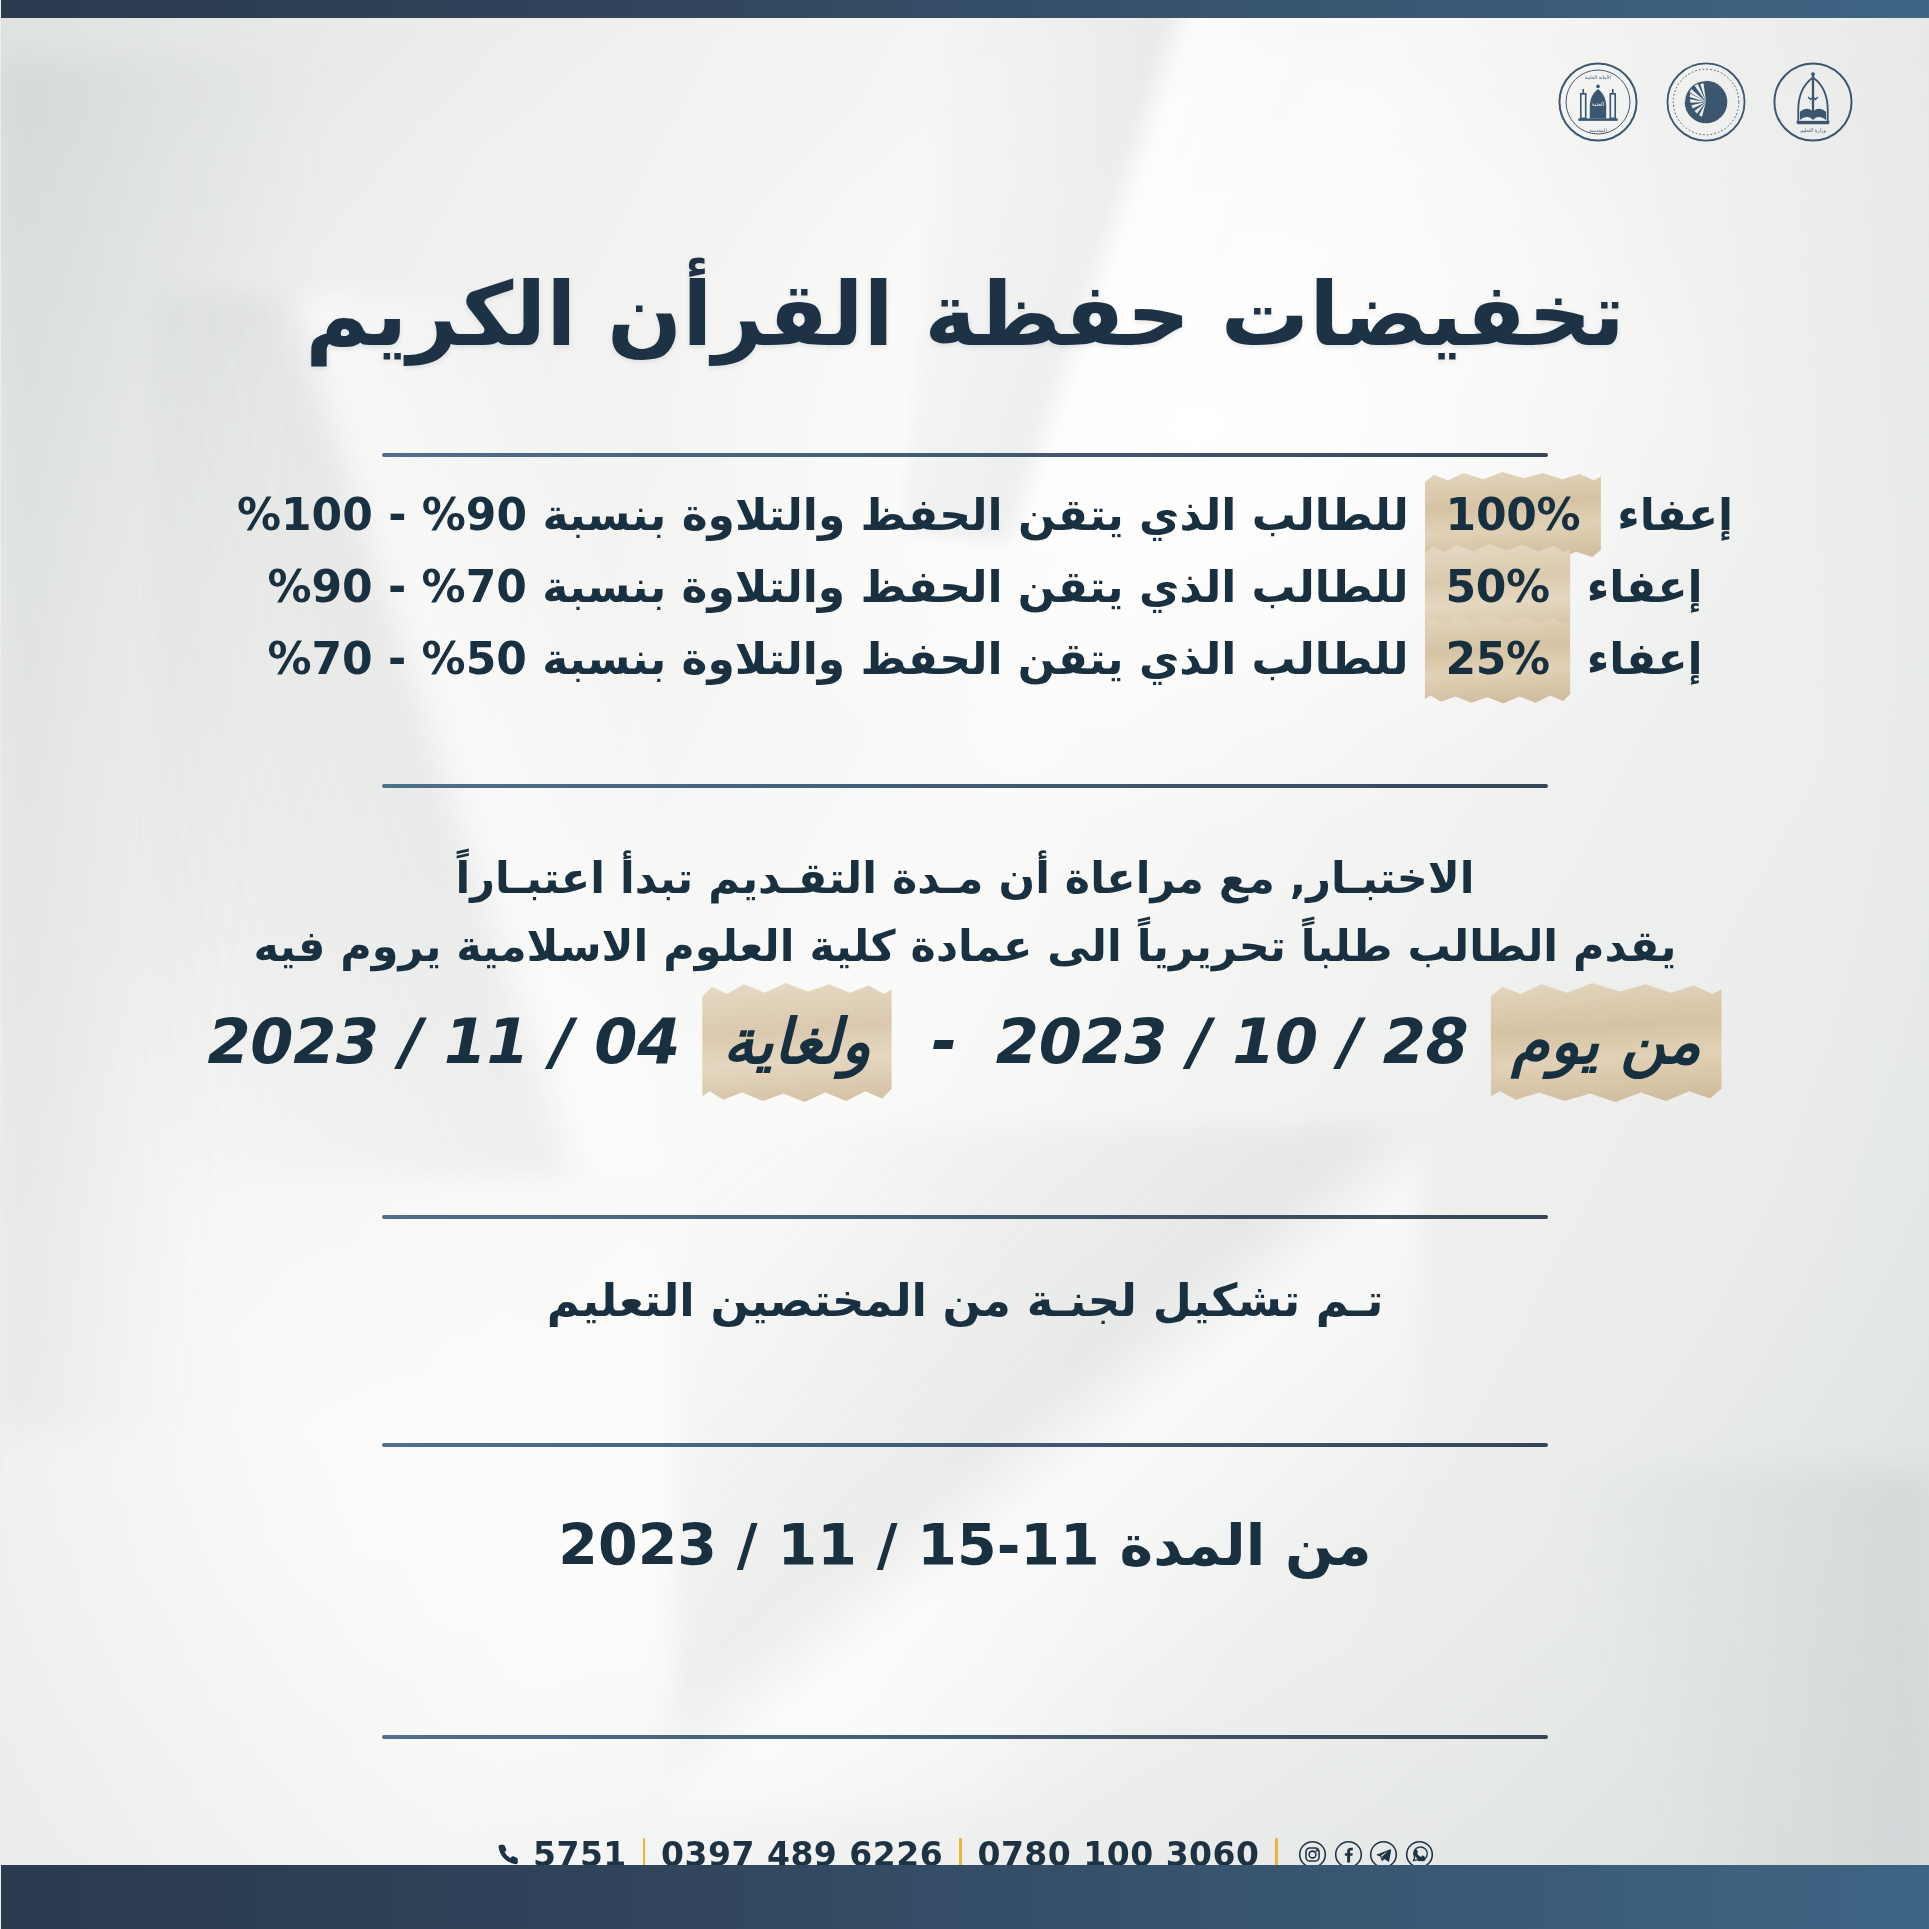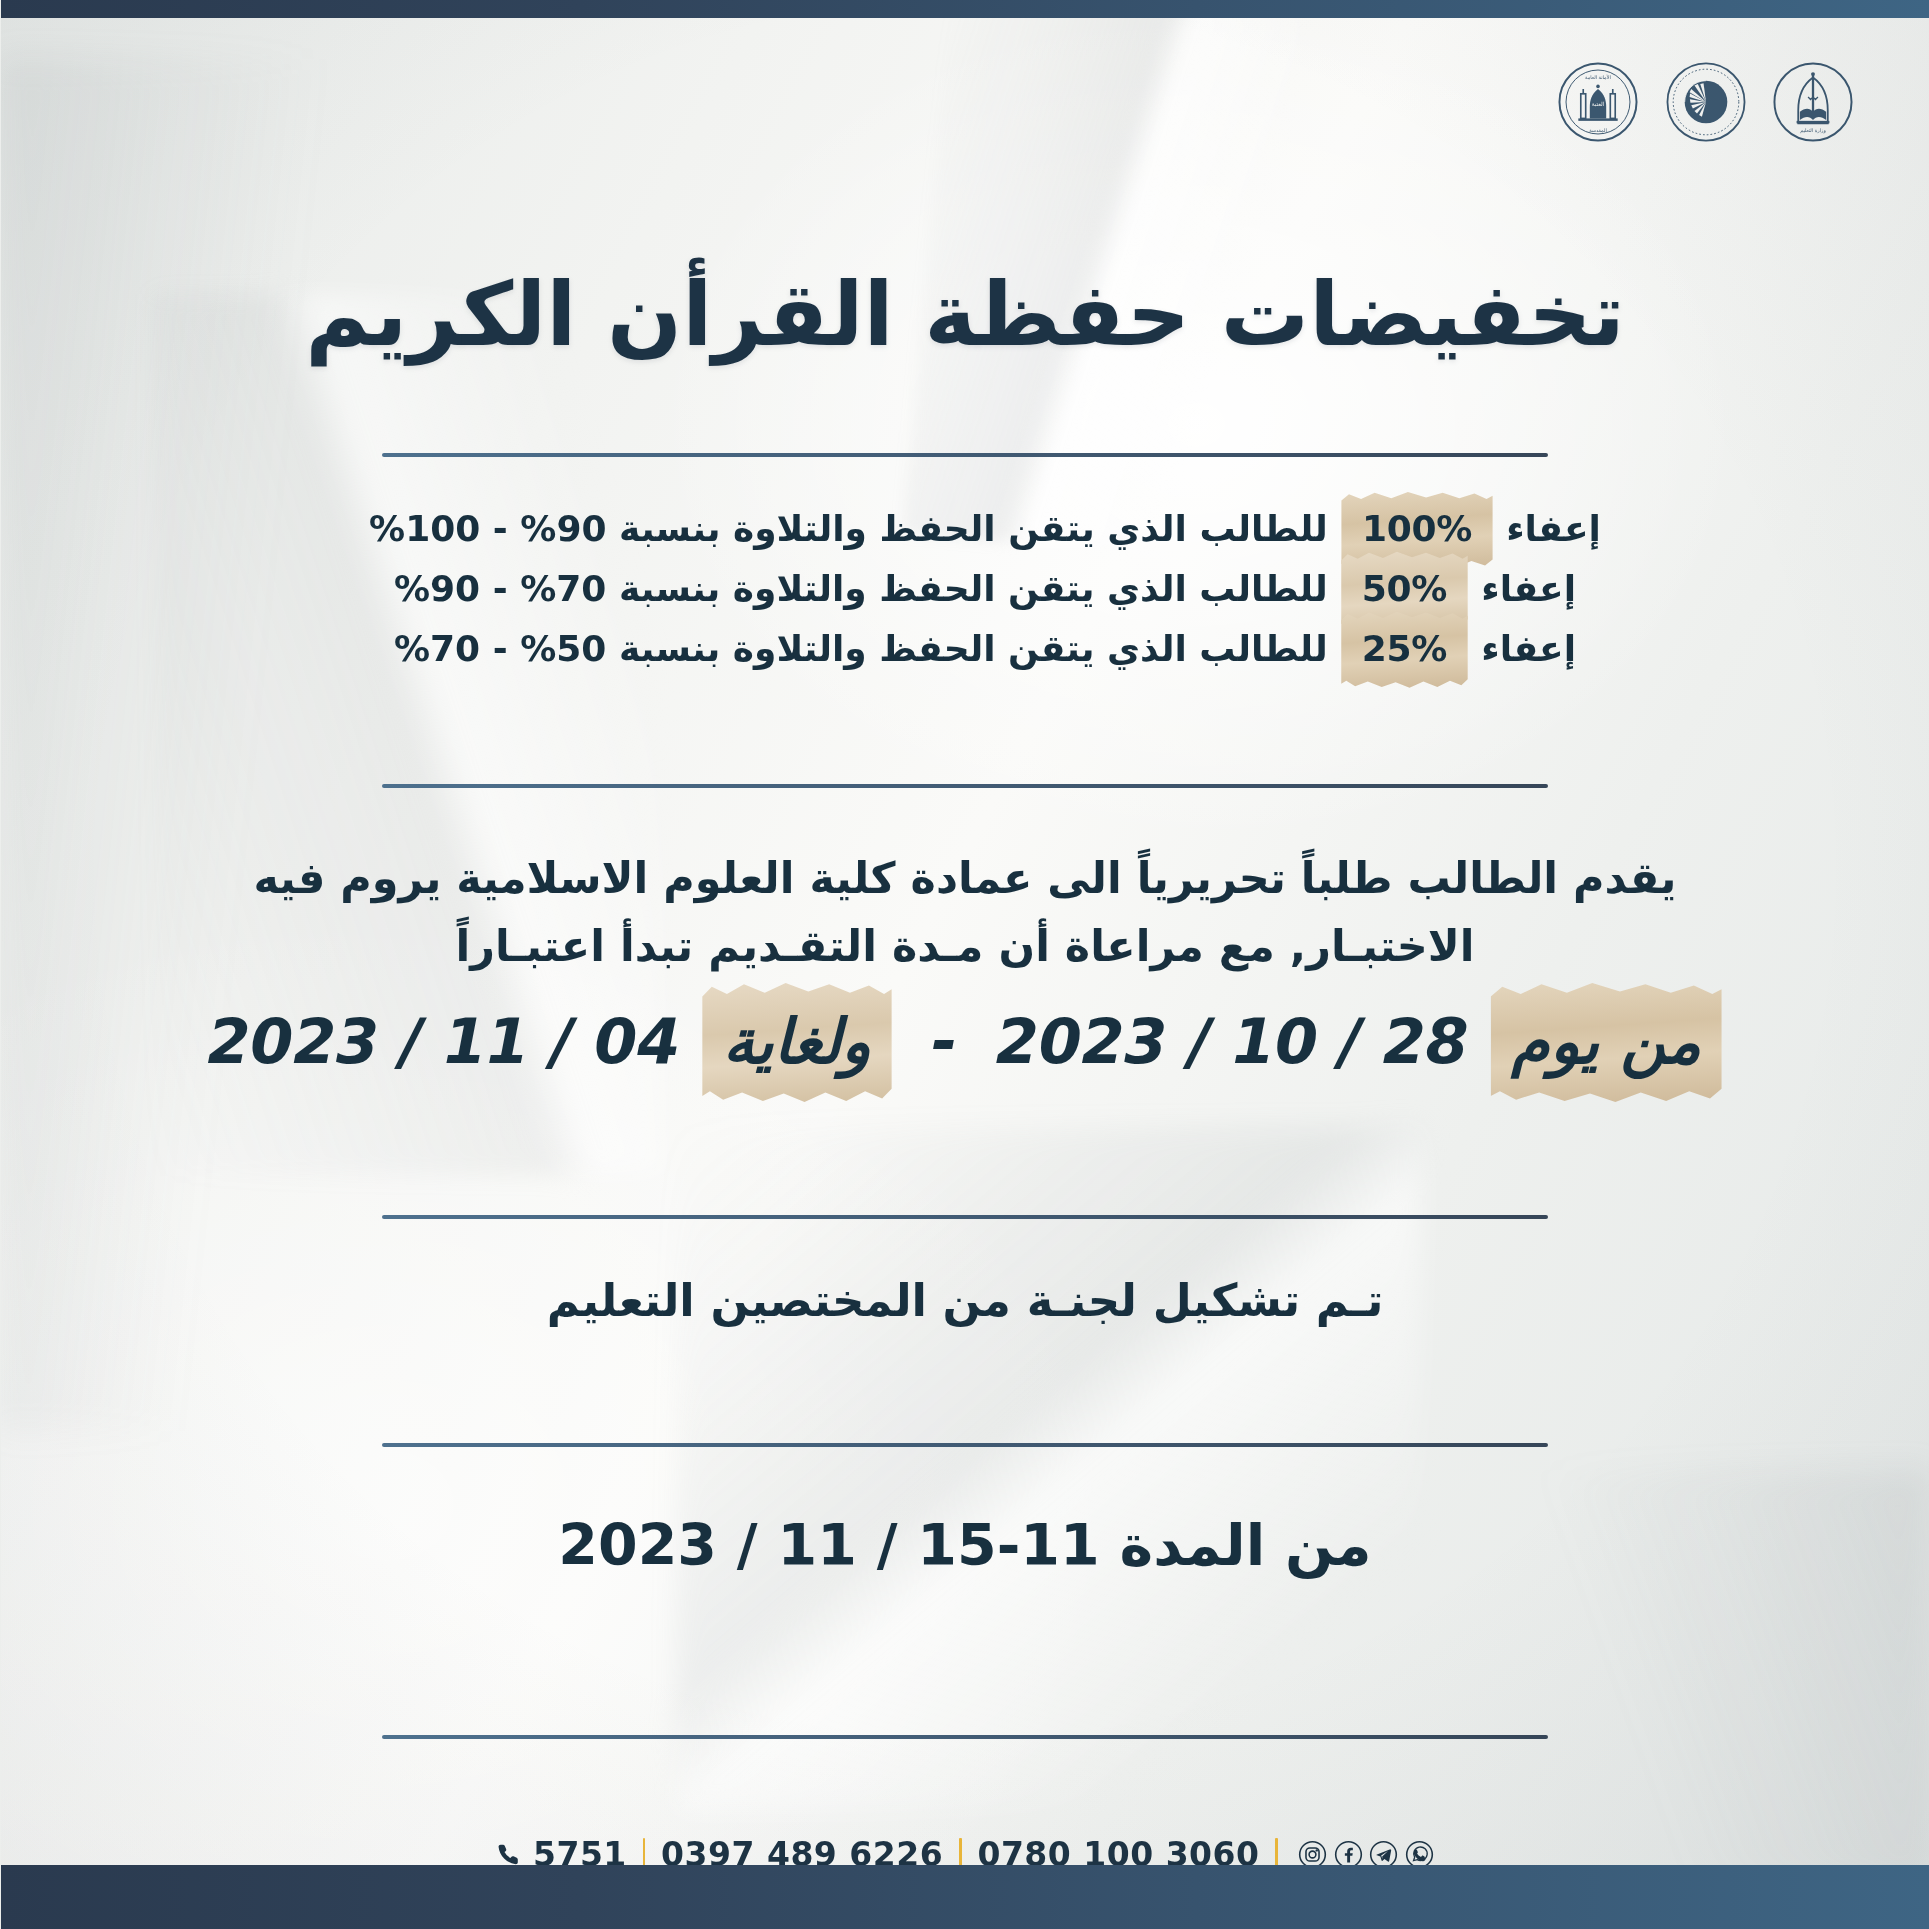--- a/index.html
+++ b/index.html
@@ -67,21 +67,21 @@
   .divider{
     position:absolute;left:382px;width:1166px;height:3.9px;
     background:linear-gradient(90deg,#3f6585 0%,#33506c 45%,#26374b 100%);
     border-radius:2px;opacity:.92;
   }
   .d1{top:453px;} .d2{top:784px;} .d3{top:1215px;} .d4{top:1443px;} .d5{top:1735px;}
 
   .block{position:absolute;left:0;width:100%;direction:rtl;text-align:center;color:#18303f;}
 
   
-  .discounts{top:500px;font-size:36px;line-height:1.50;font-weight:600;letter-spacing:-0.3px;padding-left:40px;}
+  .discounts{top:480px;font-size:44px;line-height:1.50;font-weight:600;letter-spacing:-0.3px;padding-left:40px;}
   .discounts .row{white-space:nowrap;}
 
   
   .torn{
     position:relative;display:inline-block;
     padding:2px 16.7px 3.9px 16.7px;margin:0 4.9px;
     color:#17303f;font-weight:bold;
     z-index:1;
   }
   .torn::before{
@@ -213,22 +213,22 @@
         <span>إعفاء</span>
         <span class="torn">25%</span>
         <span>للطالب الذي يتقن الحفظ والتلاوة بنسبة</span>
         <span>50%  - 70%</span>
       </div>
     </div>
 
     <div class="divider d2"></div>
 
     <div class="block para">
+      <div class="p-line">الاختبـار, مع مراعاة أن مـدة التقـديم تبدأ اعتبـاراً</div>
       <div class="p-line">يقدم الطالب طلباً تحريرياً الى عمادة كلية العلوم الاسلامية يروم فيه</div>
-      <div class="p-line">الاختبـار, مع مراعاة أن مـدة التقـديم تبدأ اعتبـاراً</div>
       <div class="dates">
         <span class="torn">من يوم</span>
         <span>28 / 10 / 2023</span>
         <span class="sep">-</span>
         <span class="torn soft">ولغاية</span>
         <span>04 / 11 / 2023</span>
       </div>
     </div>
 
     <div class="divider d3"></div>

